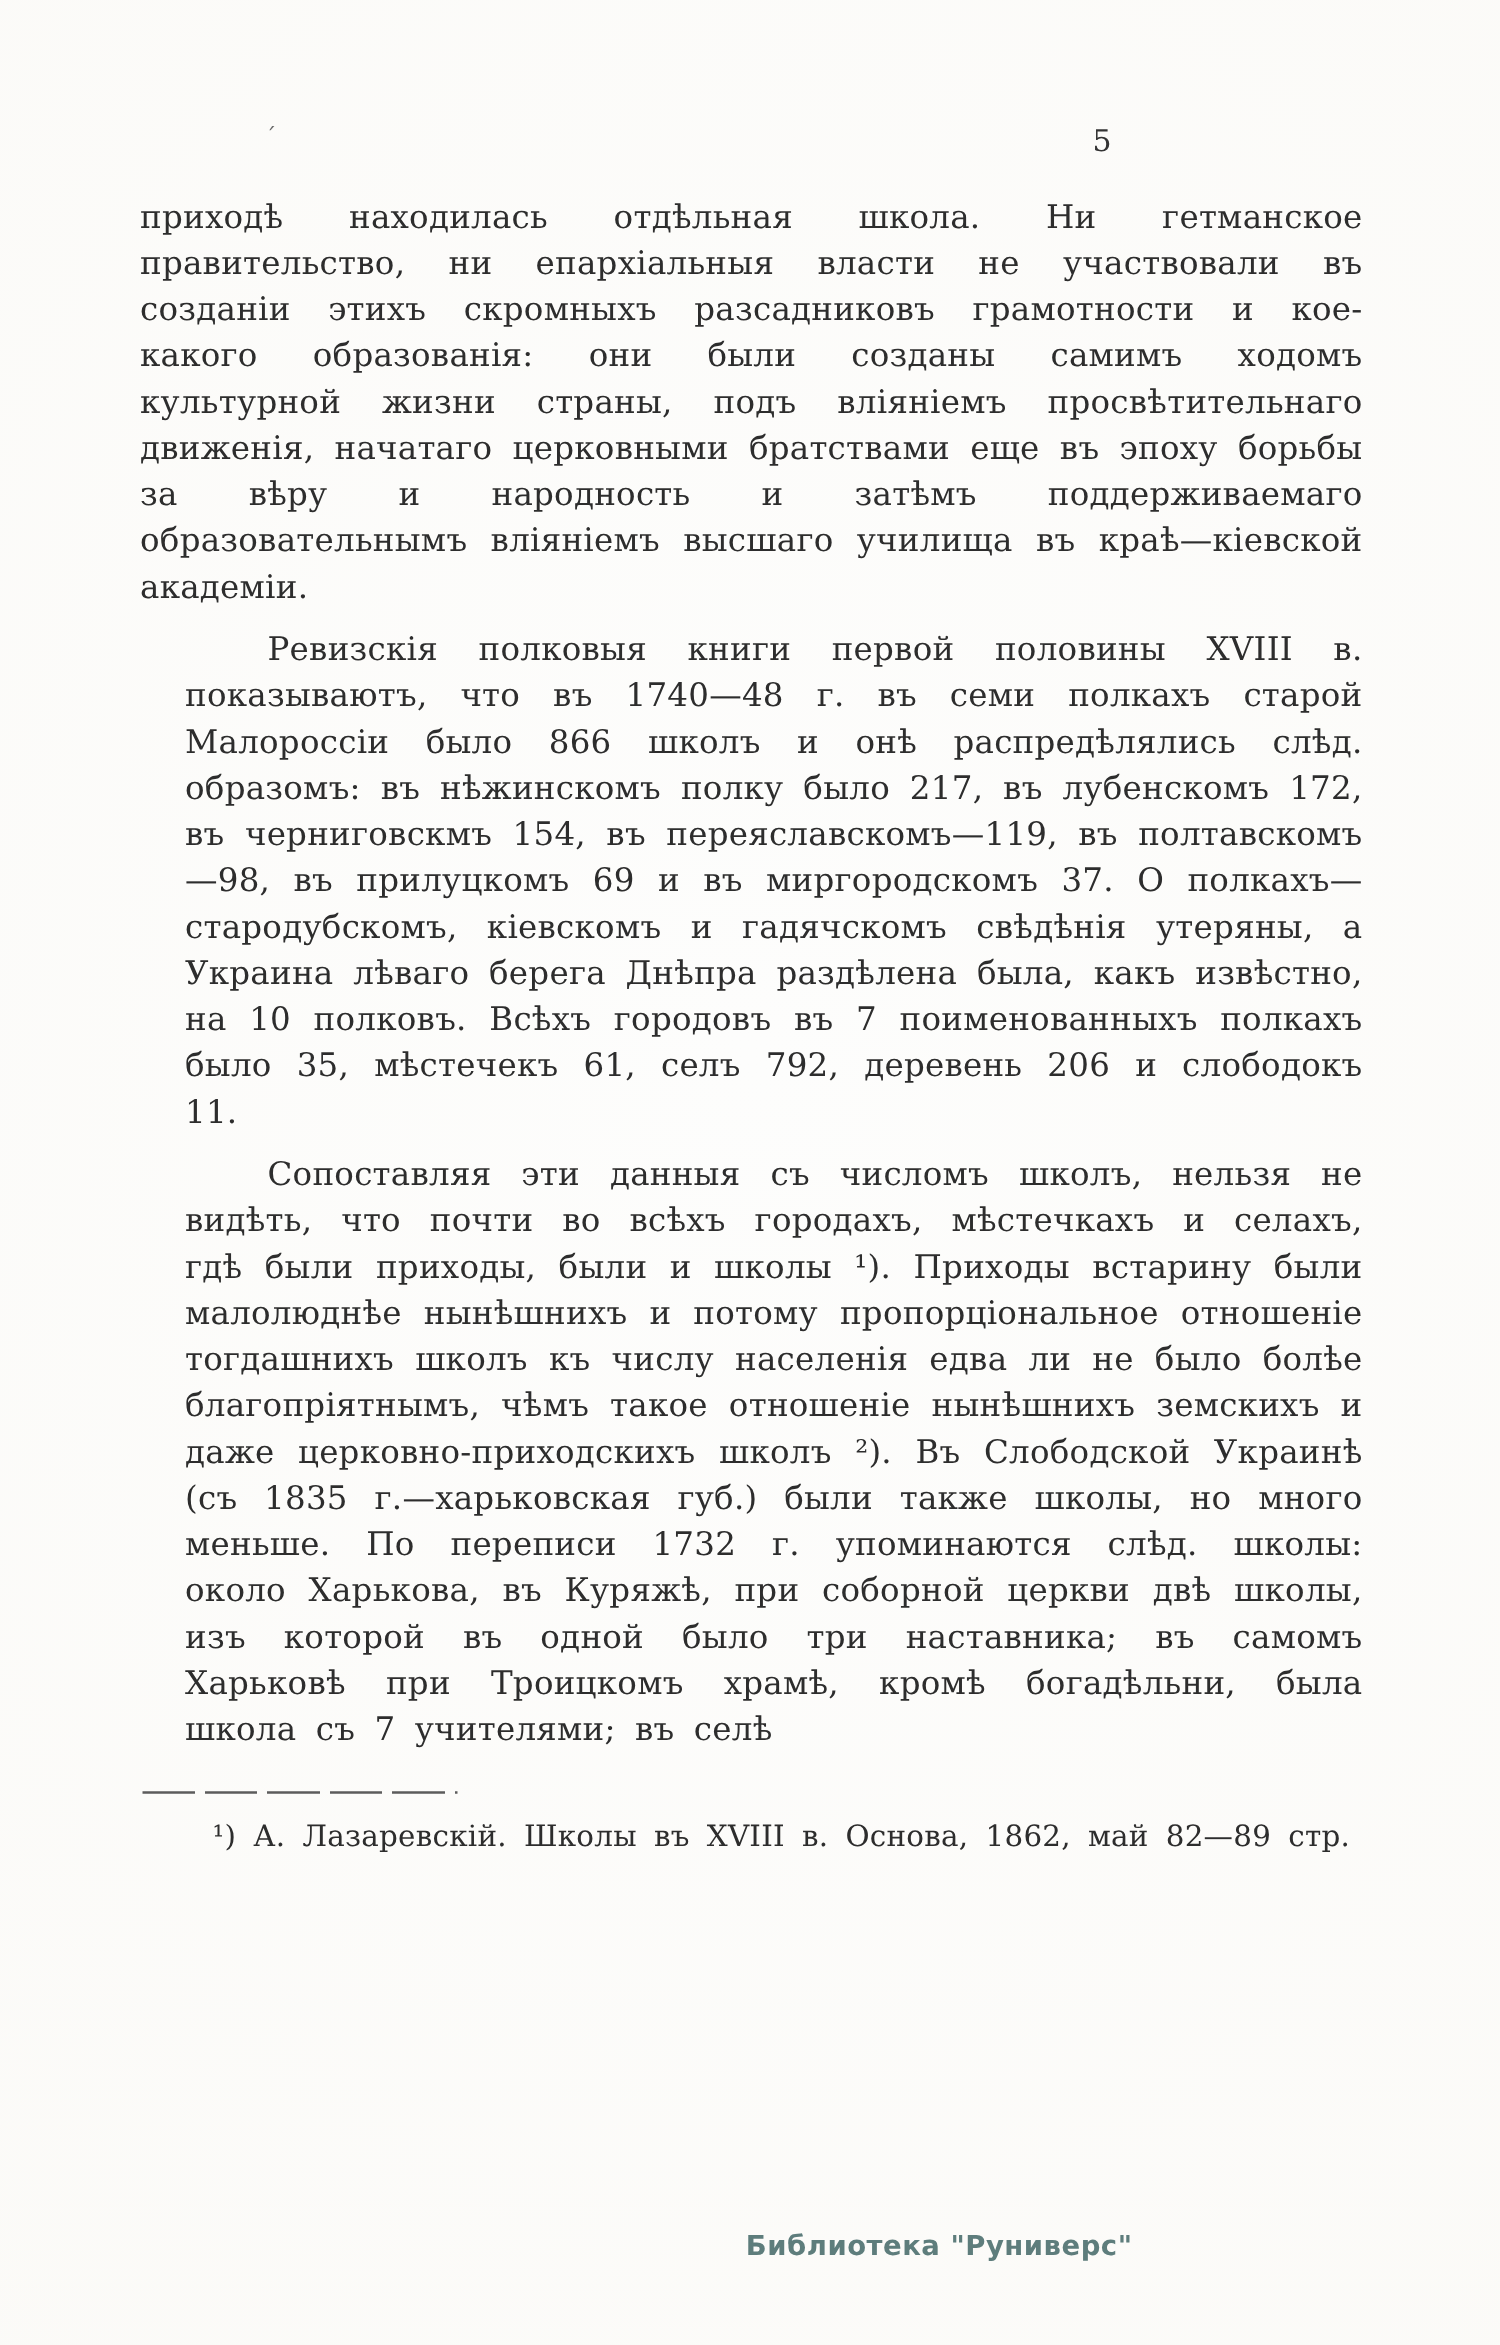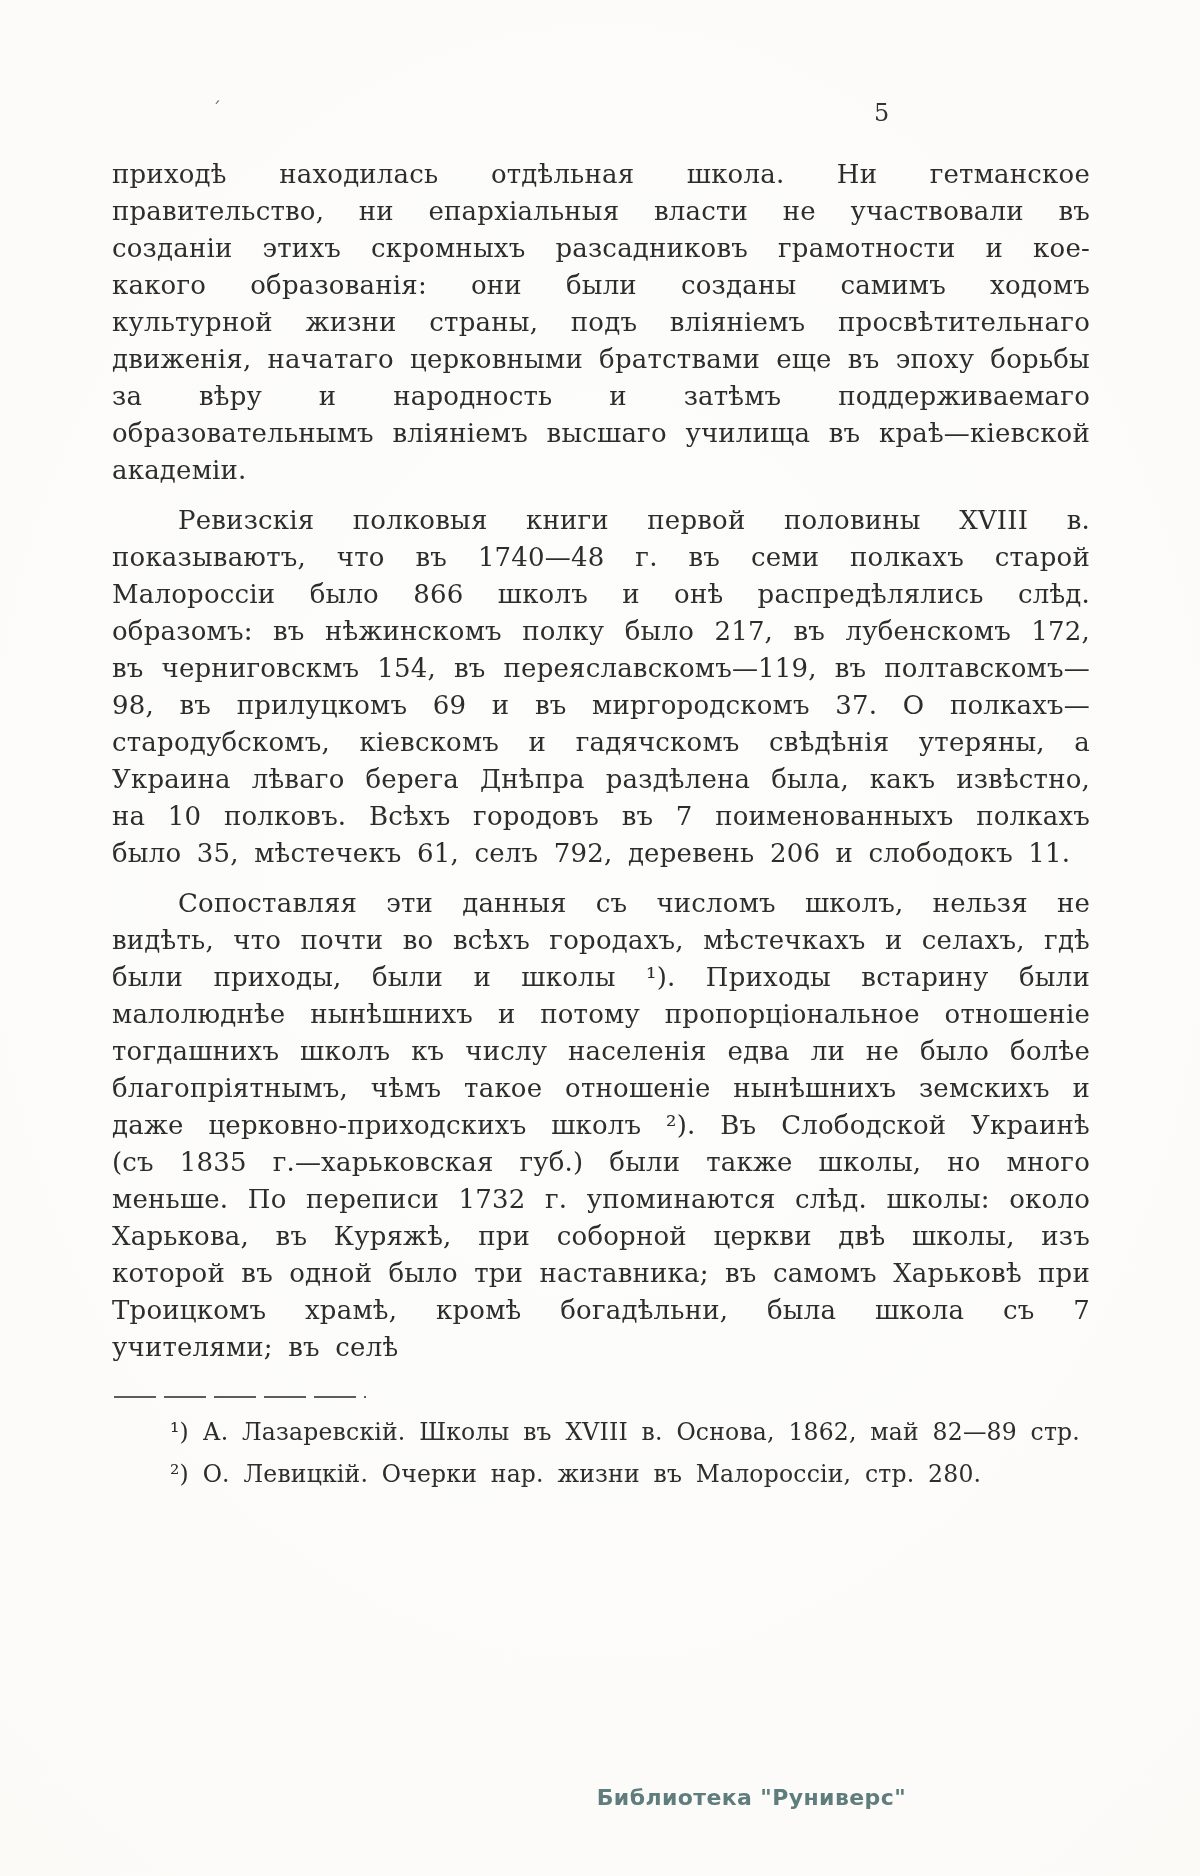--- a/index.html
+++ b/index.html
@@ -61,20 +61,21 @@
   .para {
     font-size: 26px;
     line-height: 37px;
     text-align: justify;
     word-spacing: 7px;
     letter-spacing: 0.2px;
   }
   .para.indented {
     text-indent: 66px;
     margin-top: 13px;
+    margin-left: 36px;
   }
   .fn-rule {
     margin: 30px 0 16px 2px;
     width: 252px;
     height: 2px;
     background: repeating-linear-gradient(90deg,
       #5c5c5c 0px, #5c5c5c 42px, transparent 42px, transparent 50px);
   }
   .footnote {
     font-size: 23.5px;
@@ -107,18 +108,17 @@
   </div>
 
   <div class="text-block">
     <p class="para">приходѣ находилась отдѣльная школа. Ни гетманское правительство, ни епархіальныя власти не участвовали въ созданіи этихъ скромныхъ разсадниковъ грамотности и кое-какого образованія: они были созданы самимъ ходомъ культурной жизни страны, подъ вліяніемъ просвѣтительнаго движенія, начатаго церковными братствами еще въ эпоху борьбы за вѣру и народность и затѣмъ поддерживаемаго образовательнымъ вліяніемъ высшаго училища въ краѣ—кіевской академіи.</p>
     <p class="para indented">Ревизскія полковыя книги первой половины XVIII в. показываютъ, что въ 1740—48 г. въ семи полкахъ старой Малороссіи было 866 школъ и онѣ распредѣлялись слѣд. образомъ: въ нѣжинскомъ полку было 217, въ лубенскомъ 172, въ черниговскмъ 154, въ переяславскомъ—119, въ полтавскомъ—98, въ прилуцкомъ 69 и въ миргородскомъ 37. О полкахъ—стародубскомъ, кіевскомъ и гадячскомъ свѣдѣнія утеряны, а Украина лѣваго берега Днѣпра раздѣлена была, какъ извѣстно, на 10 полковъ. Всѣхъ городовъ въ 7 поименованныхъ полкахъ было 35, мѣстечекъ 61, селъ 792, деревень 206 и слободокъ 11.</p>
     <p class="para indented">Сопоставляя эти данныя съ числомъ школъ, нельзя не видѣть, что почти во всѣхъ городахъ, мѣстечкахъ и селахъ, гдѣ были приходы, были и школы ¹). Приходы встарину были малолюднѣе нынѣшнихъ и потому пропорціональное отношеніе тогдашнихъ школъ къ числу населенія едва ли не было болѣе благопріятнымъ, чѣмъ такое отношеніе нынѣшнихъ земскихъ и даже церковно-приходскихъ школъ ²). Въ Слободской Украинѣ (съ 1835 г.—харьковская губ.) были также школы, но много меньше. По переписи 1732 г. упоминаются слѣд. школы: около Харькова, въ Куряжѣ, при соборной церкви двѣ школы, изъ которой въ одной было три наставника; въ самомъ Харьковѣ при Троицкомъ храмѣ, кромѣ богадѣльни, была школа съ 7 учителями; въ селѣ</p>
 
     <div class="fn-rule"></div>
 
     <p class="footnote">¹) А. Лазаревскій. Школы въ XVIII в. Основа, 1862, май 82—89 стр.</p>
-    <p class="footnote">²) О. Левицкій. Очерки нар. жизни въ Малороссіи, стр. 280.</p>
   </div>
 
   <div class="watermark">Библиотека "Руниверс"</div>
 
 </div>
 
 </body></html>

